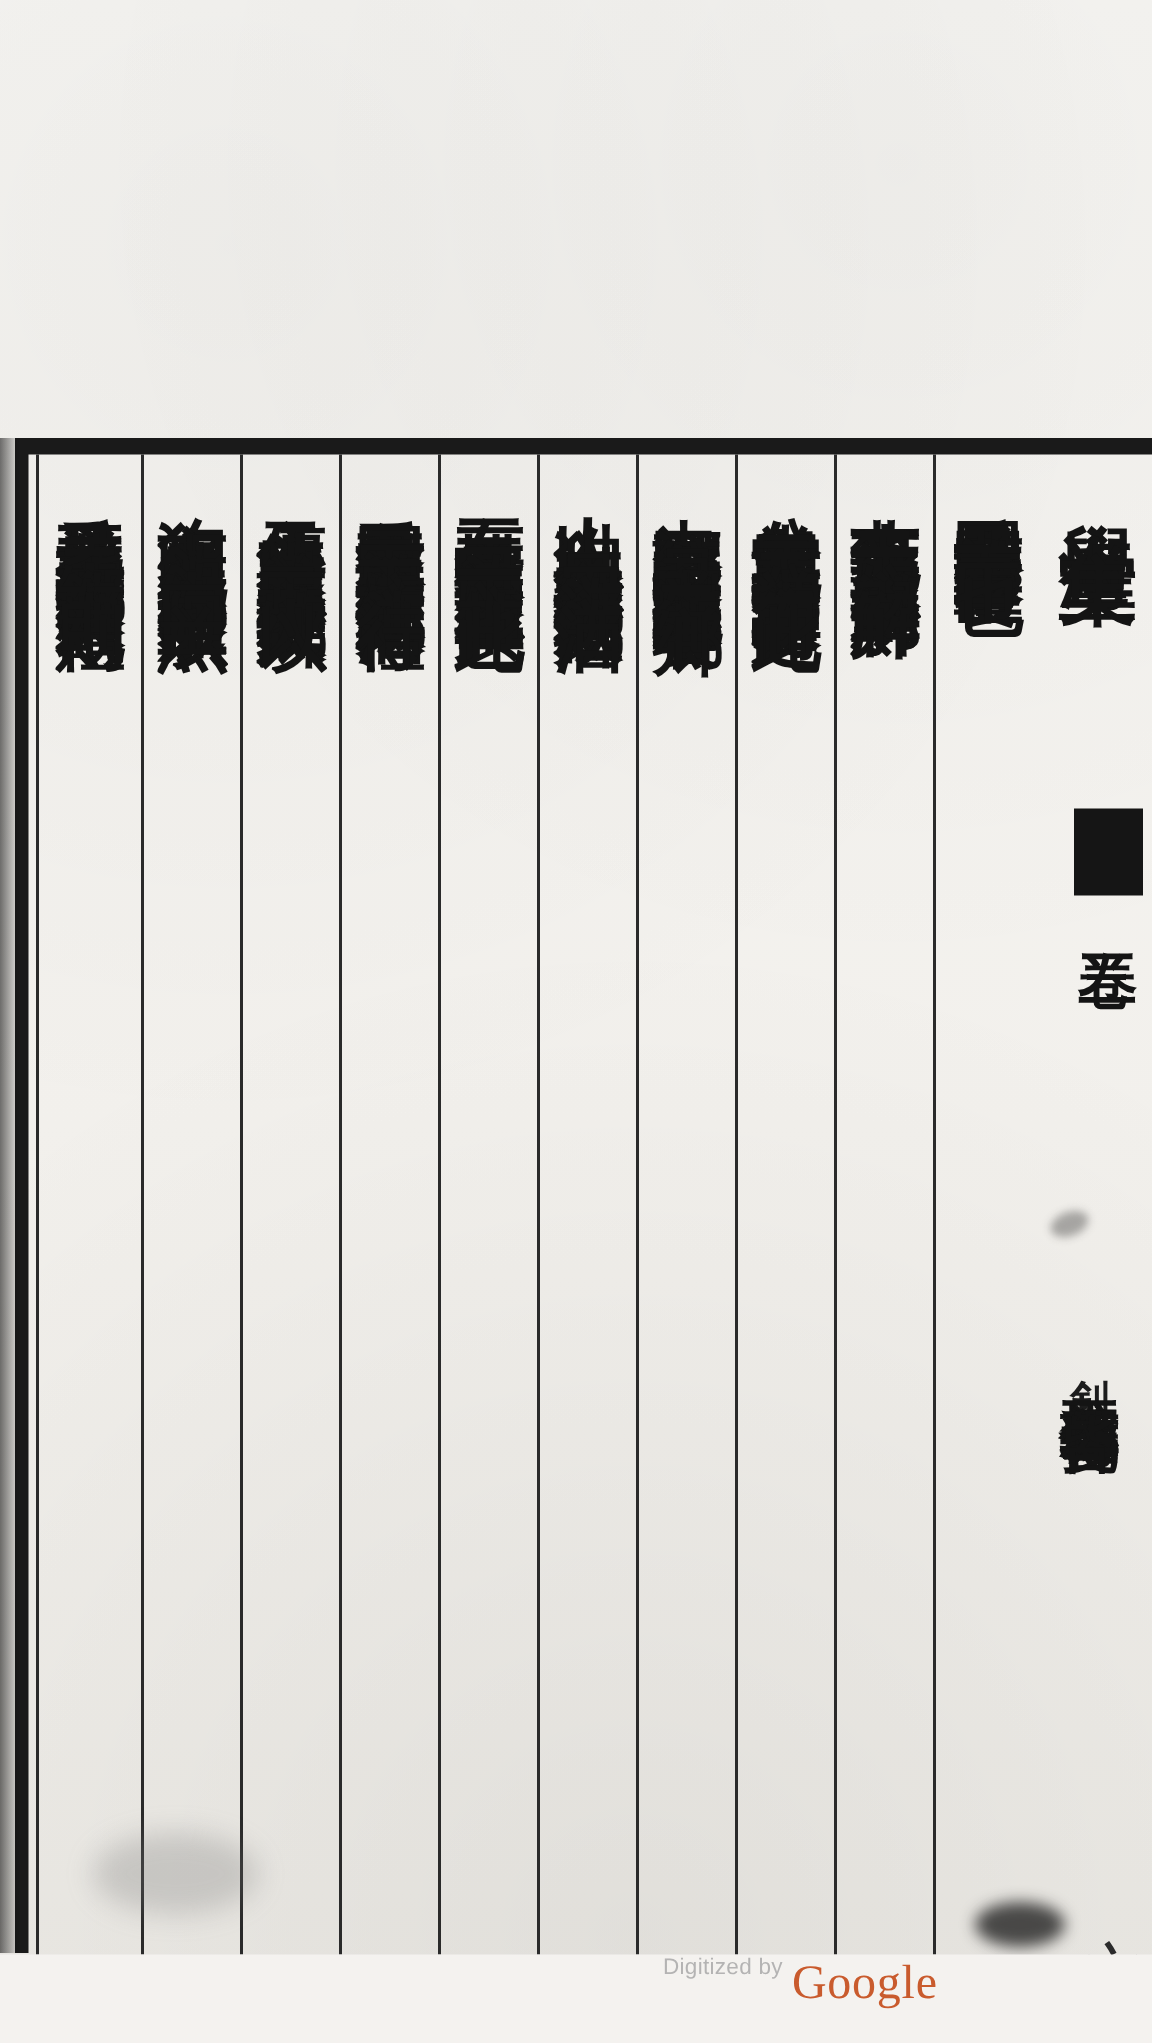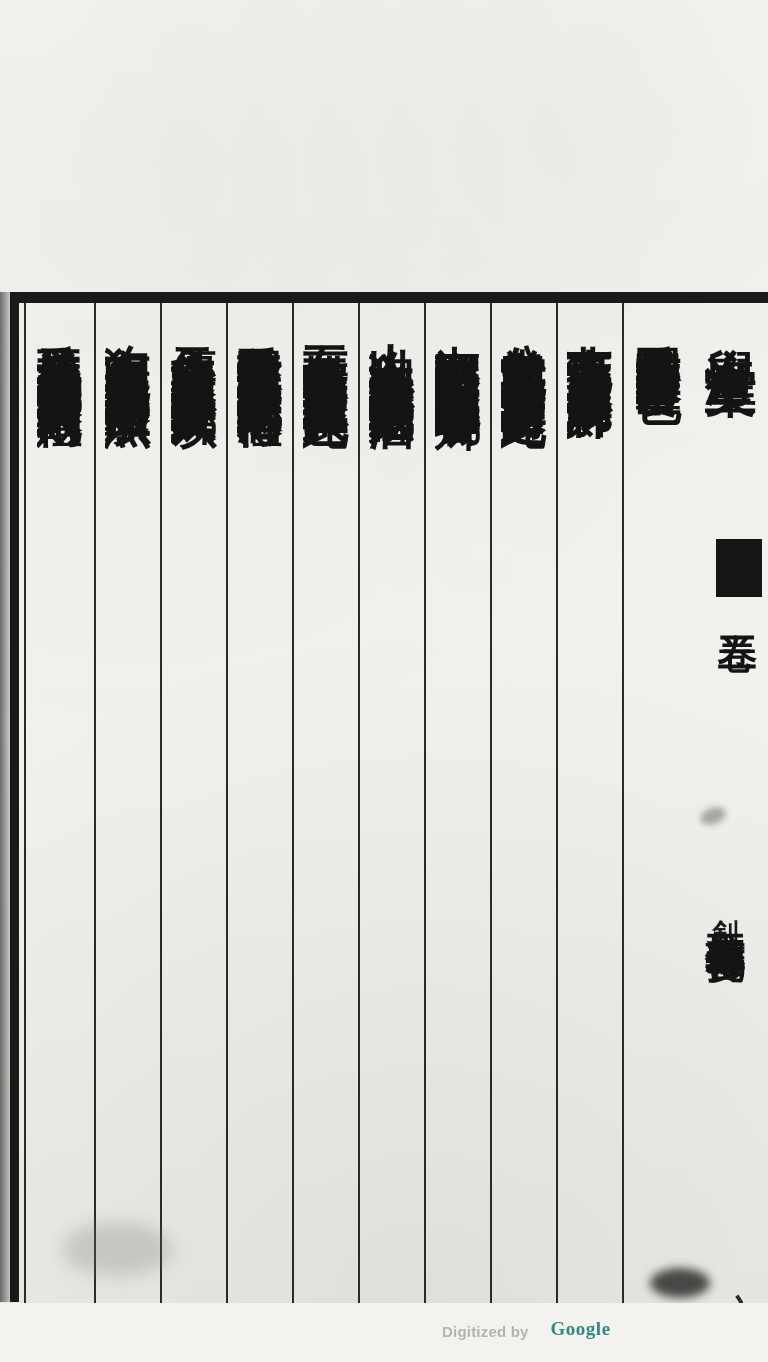--- a/index.html
+++ b/index.html
@@ -169,36 +169,35 @@
     width: 768px; height: 59px;
     background: #f4f2ef;
   }
 
   
   #watermark {
     position: absolute;
     left: 442px;
     bottom: 22px;
     display: flex;
-    align-items: flex-end;
-    gap: 22px;
+    align-items: flex-start;
+    gap: 6px;
     opacity: 0.85;
     user-select: none;
-    font-weight: bold;
   }
   #watermark .dig {
     font-family: "Liberation Sans", sans-serif;
     font-size: 15px;
     color: #a9a9a9;
     letter-spacing: 0.2px;
   }
   #watermark .goog {
     font-family: "Liberation Serif", serif;
-    font-size: 19px;
-    color: #0f766e;
+    font-size: 32px;
+    color: #c2410c;
     letter-spacing: 0.5px;
   }
 </style>
 </head>
 <body>
 
 <div id="scan-page">
 
   <div id="paper-ground"></div>
   <div id="top-margin"></div>

